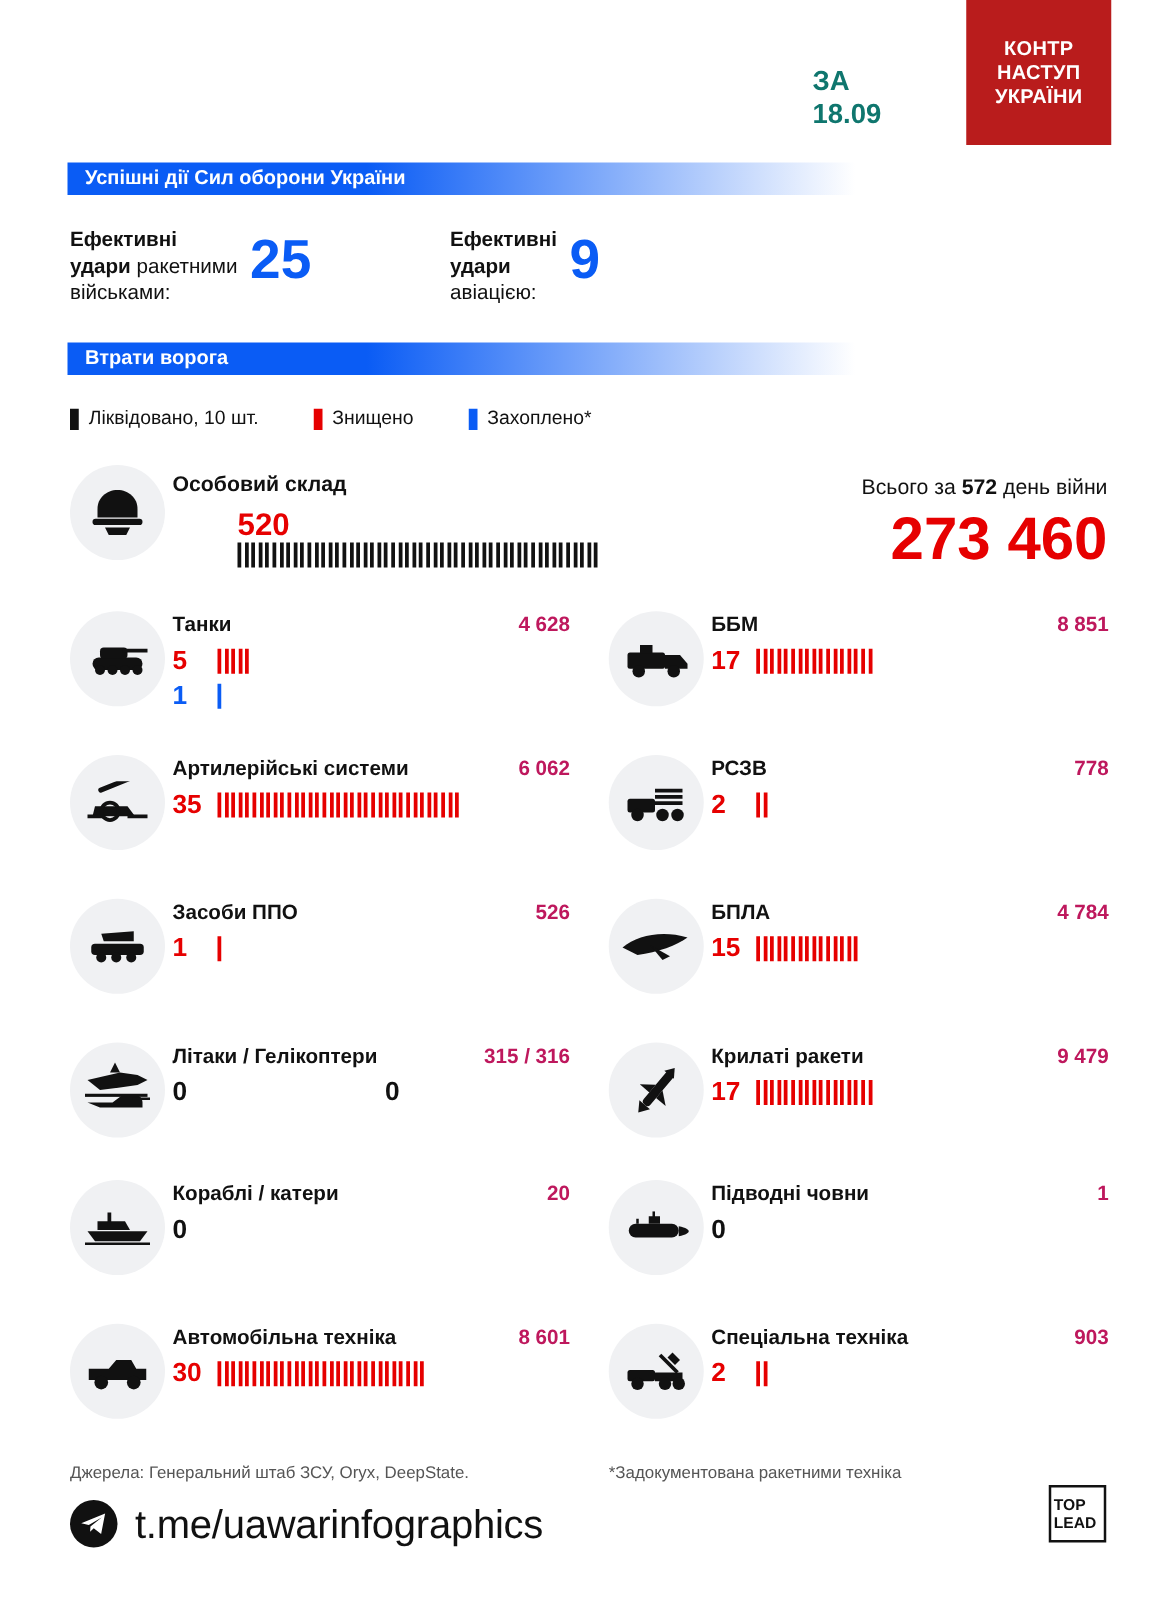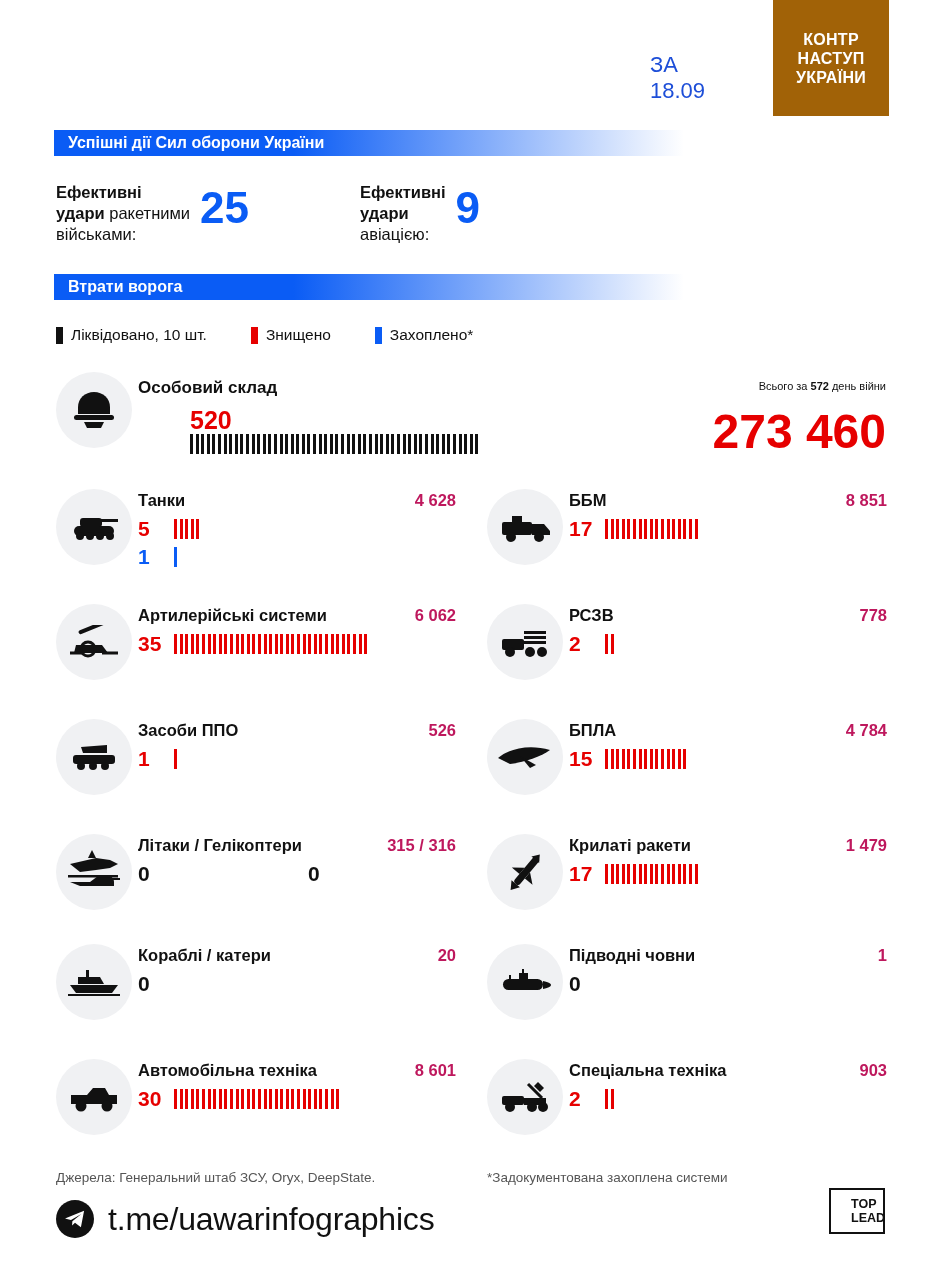--- a/index.html
+++ b/index.html
@@ -21,21 +21,21 @@
     height: 1280px;
   }
 
   
   .brand-box {
     position: absolute;
     top: 0;
     left: 773px;
     width: 116px;
     height: 116px;
-    background: #a16207;
+    background: #b91c1c;
     color: #ffffff;
     font-weight: bold;
     font-size: 16px;
     line-height: 19px;
     letter-spacing: 0.3px;
     display: flex;
     flex-direction: column;
     align-items: center;
     justify-content: center;
     text-align: center;
@@ -51,23 +51,23 @@
     letter-spacing: -1px;
     color: #0a5cf5;
     line-height: 62px;
     white-space: nowrap;
   }
   .title-date {
     position: absolute;
     top: 52px;
     left: 650px;
     font-size: 22px;
-    font-weight: normal;
+    font-weight: bold;
     line-height: 26px;
-    color: #1d4ed8;
+    color: #0f766e;
   }
 
   
   .section-bar {
     position: absolute;
     left: 54px;
     height: 26px;
     width: 630px;
     background: linear-gradient(to right, #0a5cf5 0%, #0a5cf5 38%, #ffffff 100%);
     display: flex;
@@ -144,21 +144,21 @@
     position: absolute; left: 82px; top: 6px;
     font-size: 17px; font-weight: bold;
   }
   .person-num {
     position: absolute; left: 134px; top: 34px;
     font-size: 25px; font-weight: bold; color: #e60000;
   }
   .person-bars { position: absolute; left: 134px; top: 62px; }
   .total-label {
     position: absolute; right: 0; top: 8px;
-    font-size: 11px; text-align: right; margin-left: 36px;
+    font-size: 17px; text-align: right; margin-left: 36px;
   }
   .total-label b { font-weight: bold; }
   .total-num {
     position: absolute; right: 0; top: 32px;
     font-size: 48px; font-weight: bold; color: #e60000;
     letter-spacing: 0px;
   }
 
   
   .eq {
@@ -226,27 +226,27 @@
     width: 38px; height: 38px; border-radius: 50%;
     background: #111111;
     display: flex; align-items: center; justify-content: center;
     margin-right: 14px;
   }
   .tg-text {
     font-size: 32px; color: #111111; letter-spacing: -0.2px;
   }
   .toplead {
     position: absolute; right: 52px; top: 1188px;
-    width: 56px; height: 46px;
+    width: 46px; height: 46px;
     border: 2px solid #111111;
     font-size: 12.5px; font-weight: bold;
     line-height: 14px;
     display: flex; flex-direction: column;
     align-items: flex-start; justify-content: center;
-    padding-left: 20px;
+    padding-left: 2px;
     box-sizing: border-box;
   }
   svg { display: block; }
 </style>
 </head>
 <body>
 
 <div class="page">
 
   <div class="title-date">
@@ -587,21 +587,21 @@
             <g transform="rotate(40 23 23)">
               <rect x="20" y="4" width="7" height="34" rx="3" fill="#111"></rect>
               <path d="M23 0l5 7h-10z" fill="#111"></path>
               <path d="M20 20l-10 8 10 0z" fill="#111"></path>
               <path d="M27 20l10 8-10 0z" fill="#111"></path>
               <path d="M18 38h11l-5.5 8z" fill="#111"></path>
             </g>
           </svg>
         </div>
         <div class="name">Крилаті ракети</div>
-        <div class="total">1 479</div>
+        <div class="total">9 479</div>
         <div class="row" style="top: 34px;">
           <span class="v red">17</span>
           <span class="bars">
             <span class="tick red"></span>
             <span class="tick red"></span>
             <span class="tick red"></span>
             <span class="tick red"></span>
             <span class="tick red"></span>
             <span class="tick red"></span>
             <span class="tick red"></span>
@@ -715,21 +715,21 @@
           <span class="v red">2</span>
           <span class="bars">
             <span class="tick red"></span>
             <span class="tick red"></span>
           </span>
         </div>
       </div>
     </div>
 
   <div class="footer-sources">Джерела: Генеральний штаб ЗСУ, Oryx, DeepState.</div>
-  <div class="footer-note">*Задокументована захоплена системи</div>
+  <div class="footer-note">*Задокументована ракетними техніка</div>
   <div class="tg">
     <div class="tg-icon">
       <svg width="22" height="20" viewBox="0 0 24 22">
         <path d="M1 10.5 22 2 18.5 20l-6.5-5-3.2 3.1.3-4.7L19 5.5 7.6 12.2z" fill="#ffffff"></path>
       </svg>
     </div>
     <div class="tg-text">t.me/uawarinfographics</div>
   </div>
   <div class="toplead">
     <span>TOP</span>

